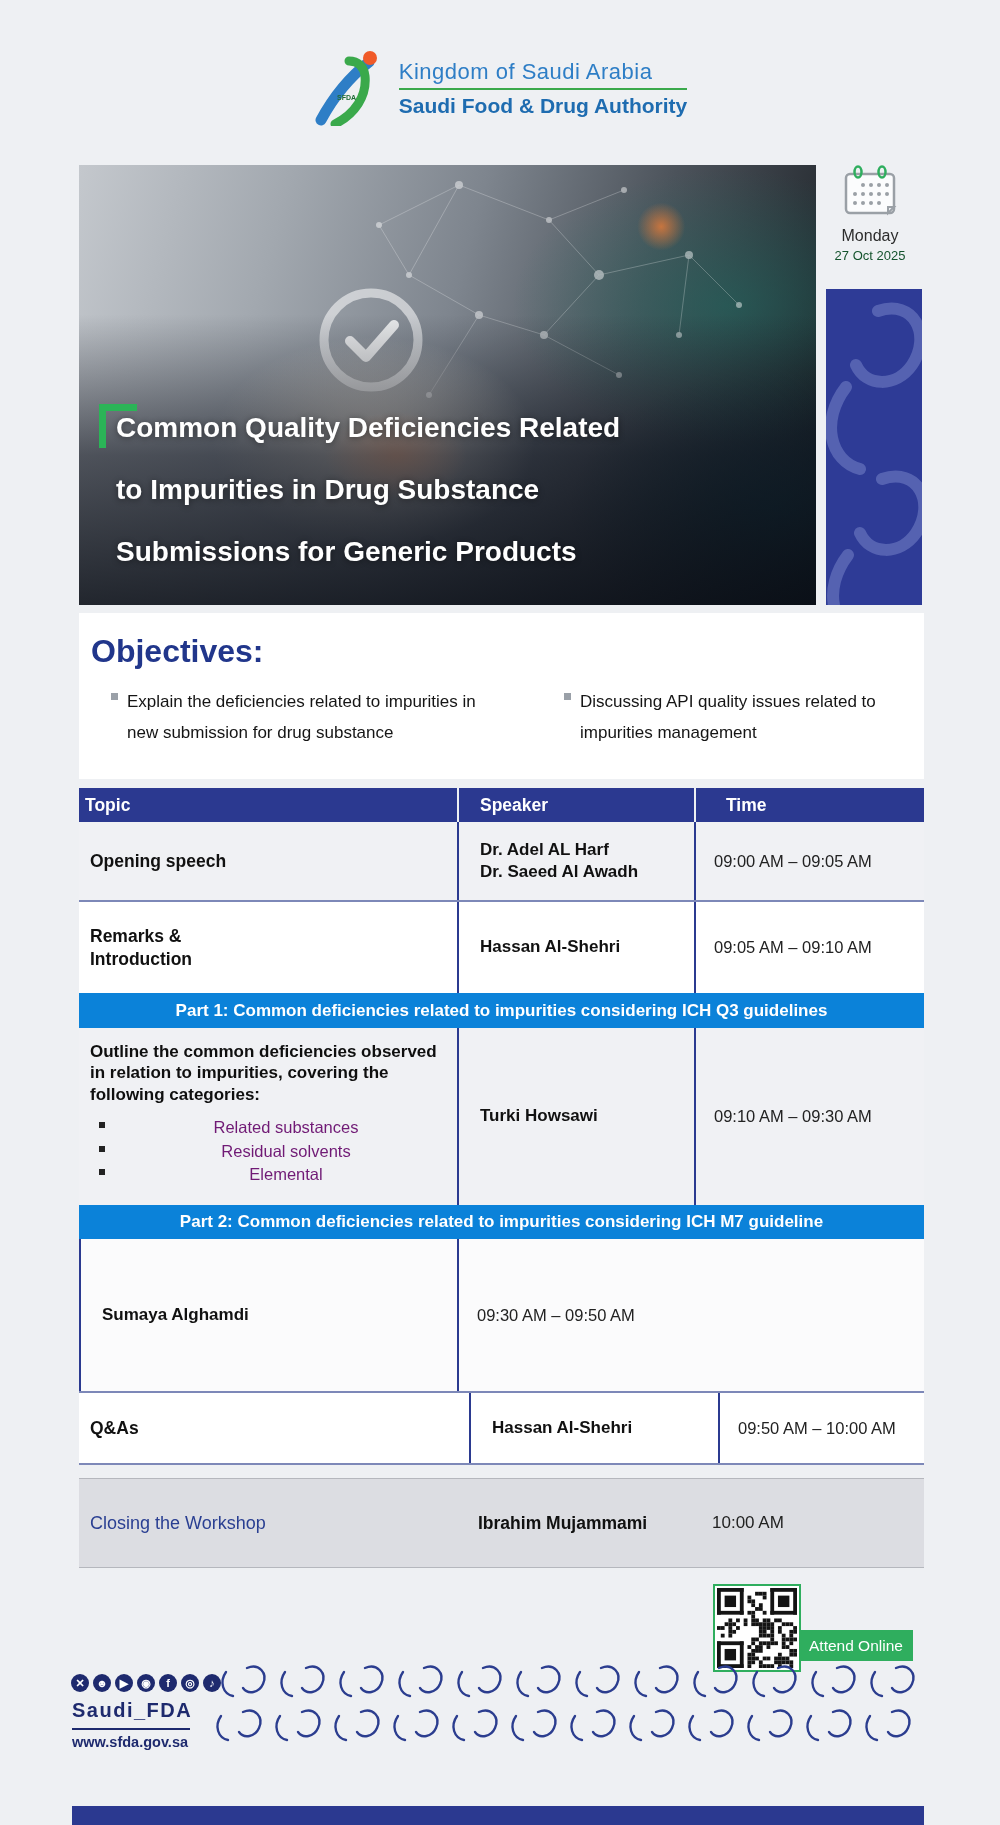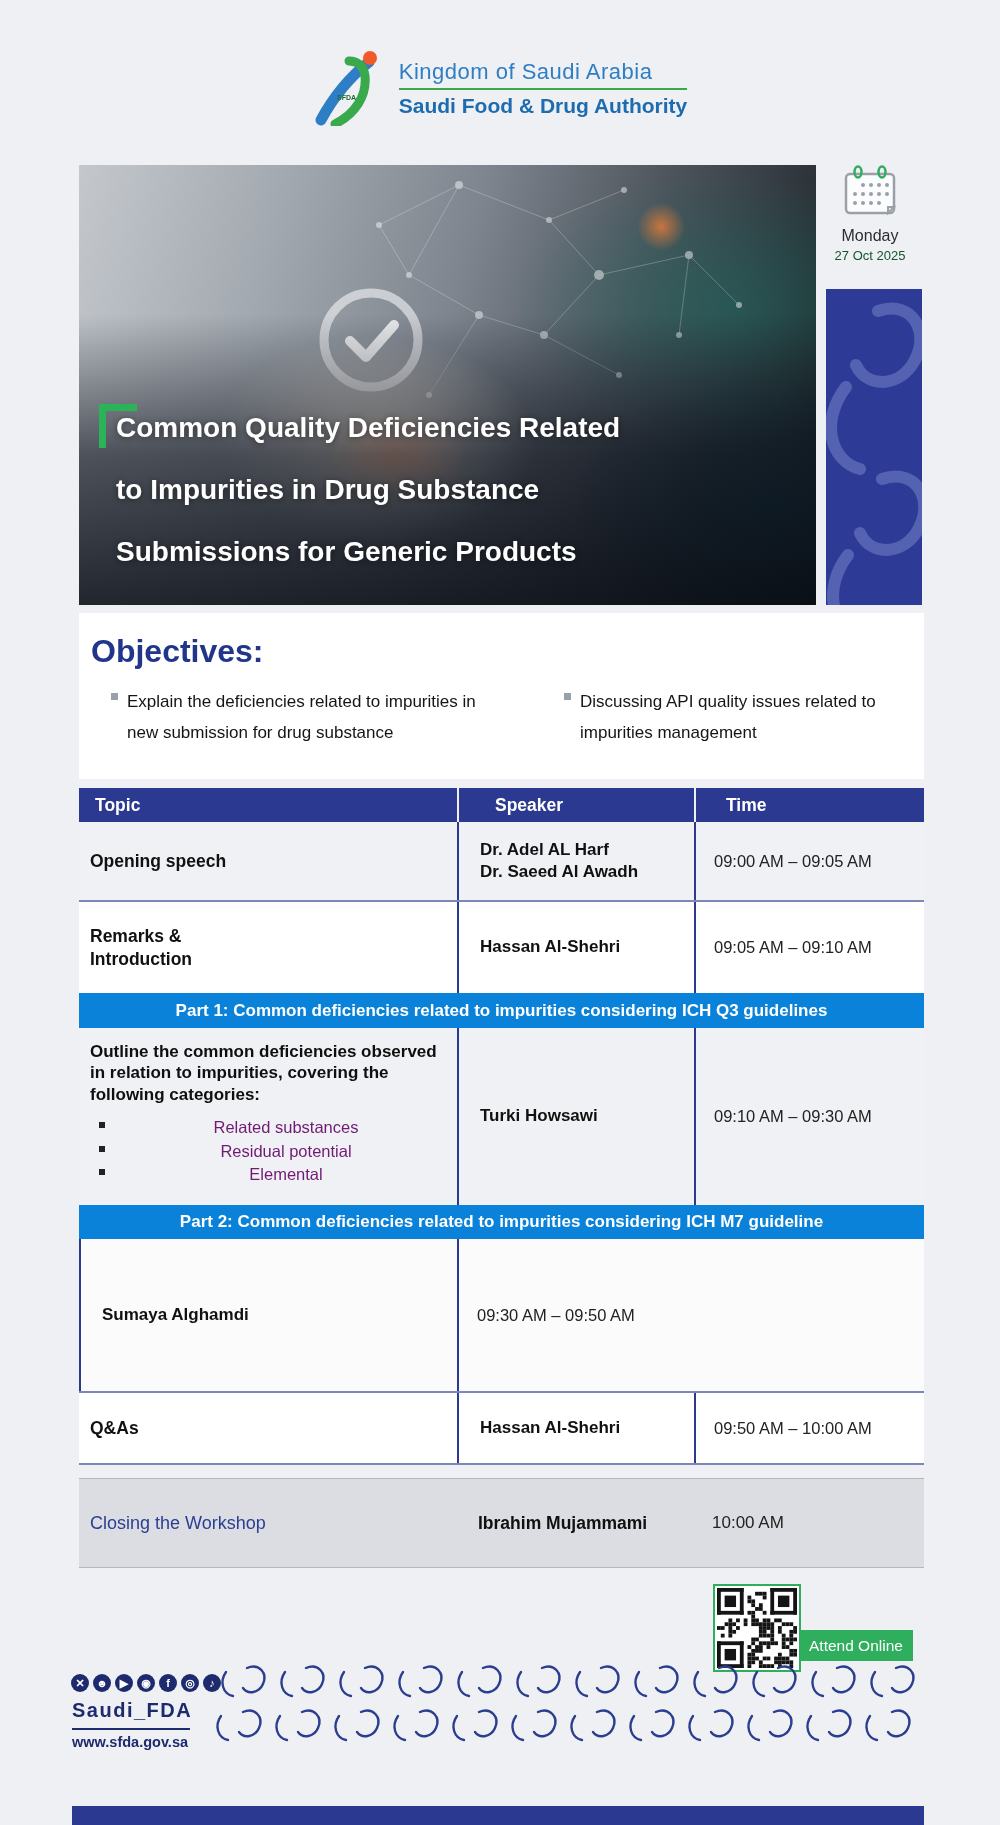--- a/index.html
+++ b/index.html
@@ -48,29 +48,29 @@
   .obj-item.first{left:20px;width:350px;}
   .obj-item.second{left:473px;width:330px;}
 
   
   .agenda{position:absolute;left:79px;top:788px;width:845px;}
   .a-row{display:grid;grid-template-columns:378px 237px 230px;box-sizing:border-box;}
   .a-cell{box-sizing:border-box;position:relative;}
   .a-row .c2,.a-row .c3{border-left:2px solid #2b3a90;}
   .a-head{height:34px;background:#2b3990;color:#fff;}
   .a-head .a-cell{display:flex;align-items:center;font-weight:700;font-size:17.5px;}
-  .a-head .c1{padding-left:16px;}
-  .a-head .c2{padding-left:36px;border-left-color:#eef0f3;}
+  .a-head .c1{padding-left:6px;}
+  .a-head .c2{padding-left:21px;border-left-color:#eef0f3;}
   .a-head .c3{padding-left:30px;border-left-color:#eef0f3;}
 
   .r-opening{height:78px;background:#f0f1f4;}
   .r-remarks{height:93px;background:#ffffff;border-top:2px solid #7d88b8;}
   .r-part1{height:177px;background:#f0f1f4;}
   .r-part2{height:152px;background:#fbfbfc;}
-  .r-qna{height:74px;background:#ffffff;border-top:2px solid #7d88b8;border-bottom:2px solid #7d88b8;}
+  .r-qna{height:74px;background:#ffffff;border-top:2px solid #7d88b8;border-bottom:2px solid #7d88b8;gap:12px;}
   .r-gap{height:13px;background:#eef0f3;}
   .r-closing{height:90px;background:#dcdde2;border-top:1px solid #b5b7bd;border-bottom:1px solid #b5b7bd;}
   .r-closing .c2,.r-closing .c3{border-left:none;}
 
   .cell-mid{display:flex;align-items:center;}
   .topic-text{padding-left:11px;font-size:17.5px;font-weight:700;color:#111;line-height:1.3;}
   .speaker-text{padding-left:21px;font-size:17px;font-weight:700;color:#111;line-height:1.3;}
   .time-text{padding-left:18px;font-size:16.5px;color:#222;white-space:nowrap;}
   .pre{white-space:pre-line;}
 
@@ -246,21 +246,21 @@
     </div>
 
     <div class="part-banner">Part 1: Common deficiencies related to impurities considering ICH Q3 guidelines</div>
 
     <div class="a-row r-part1">
       <div class="a-cell c1">
         <div class="p-topic">
           <div class="p-intro">Outline the common deficiencies observed in relation to impurities, covering the following categories:</div>
           <div class="p-bullets">
             <div class="p-bullet"><span class="bm"></span><span>Related substances</span></div>
-            <div class="p-bullet"><span class="bm"></span><span>Residual potential</span></div>
+            <div class="p-bullet"><span class="bm"></span><span>Residual solvents</span></div>
             <div class="p-bullet"><span class="bm"></span><span>Elemental</span></div>
           </div>
         </div>
       </div>
       <div class="a-cell c2 cell-mid">
           <div class="speaker-text">Turki Howsawi</div>
         </div>
       <div class="a-cell c3 cell-mid">
           <div class="time-text">09:10 AM – 09:30 AM</div>
         </div>

